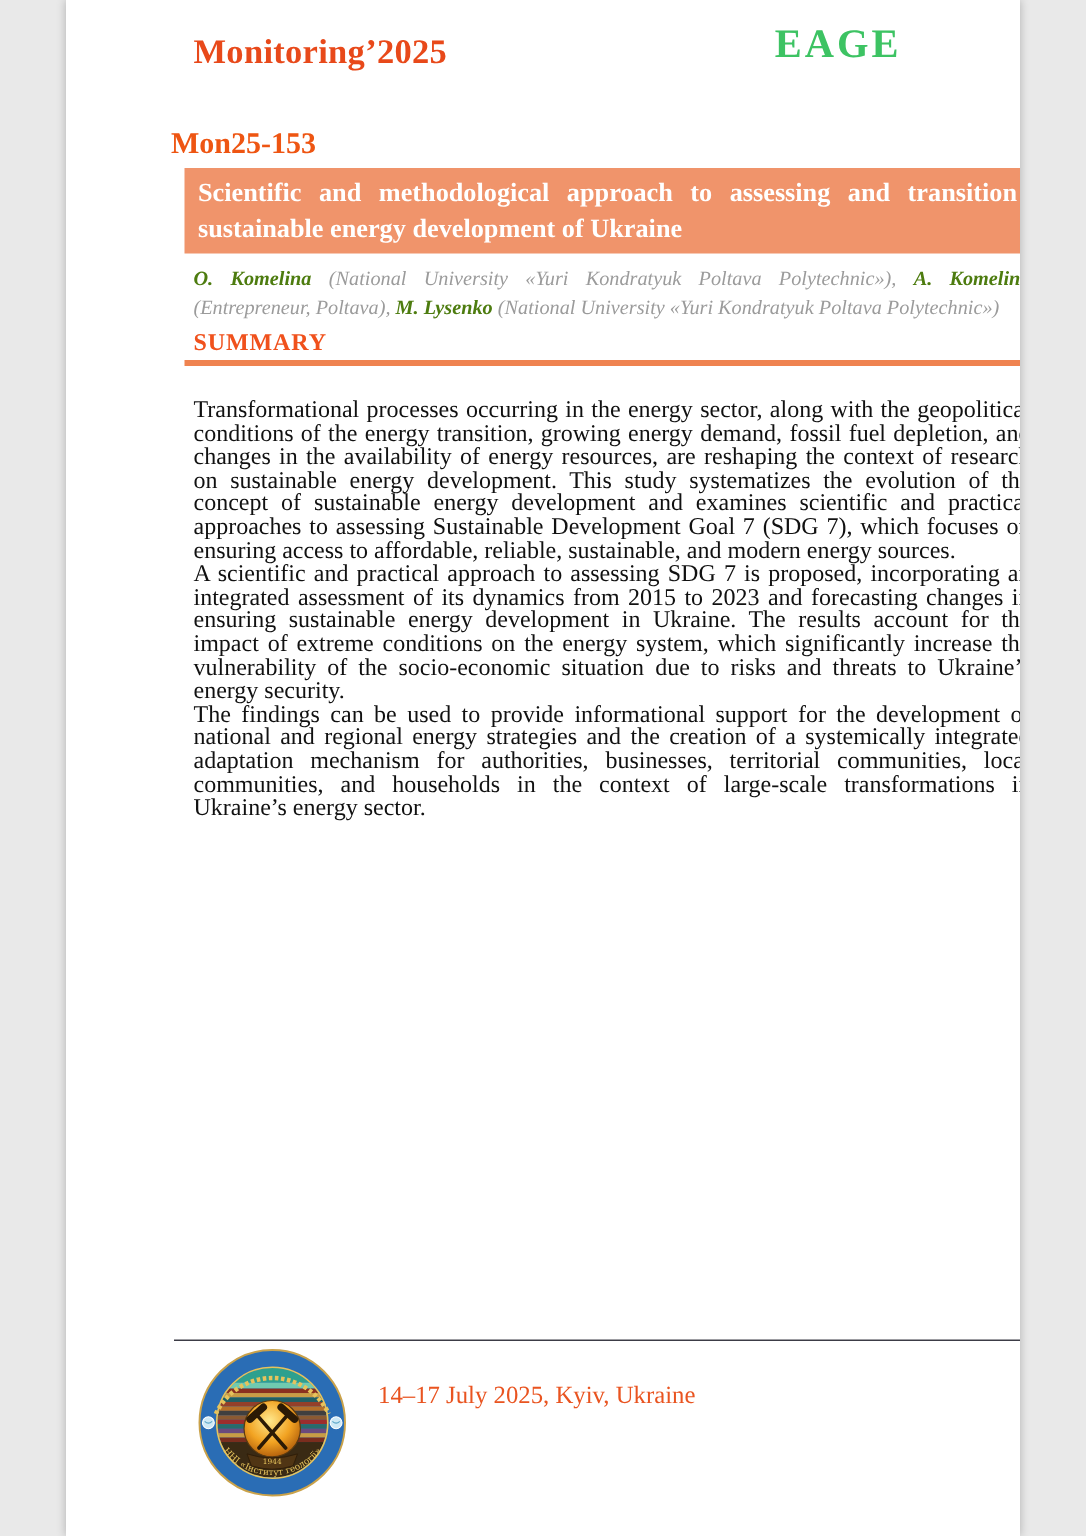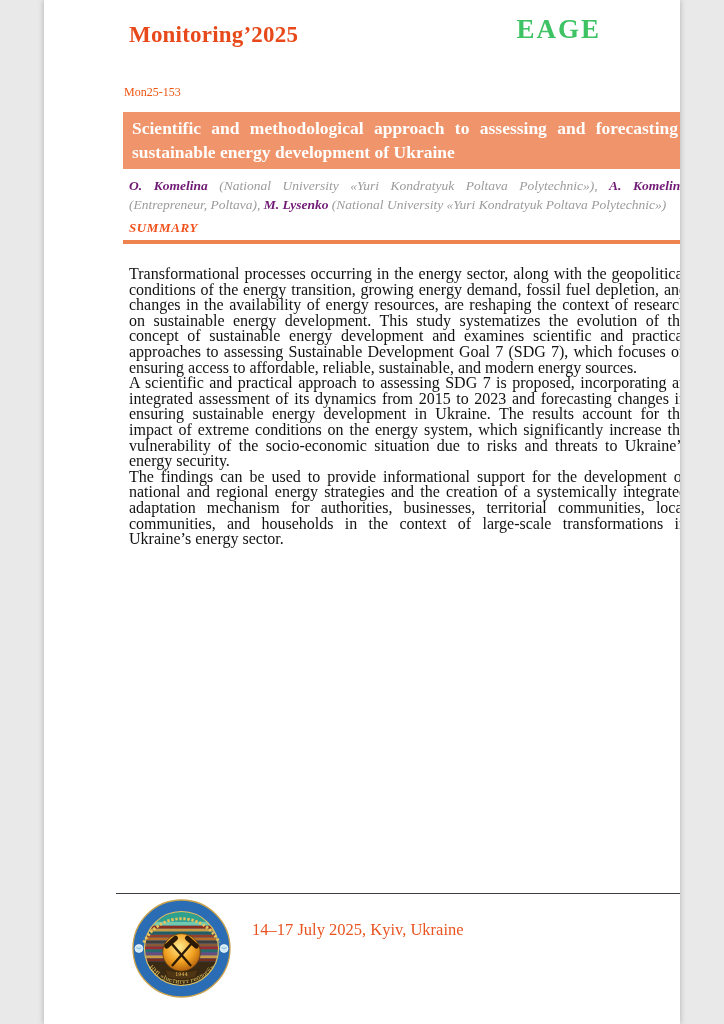--- a/index.html
+++ b/index.html
@@ -18,42 +18,42 @@
   .conf-wordmark{
     position:absolute;left:0;top:4px;
     font-size:23px;font-weight:bold;color:#e8491a;letter-spacing:.2px;
   }
   .eage-wordmark{
     position:absolute;right:0;top:-2px;
     font-size:27px;font-weight:bold;color:#3dc363;letter-spacing:2px;line-height:1;
   }
   
   .paper-code{
-    position:absolute;left:80px;top:85px;
-    font-size:12px;font-weight:normal;color:#ee5512;
+    position:absolute;left:70px;top:85px;
+    font-size:20px;font-weight:bold;color:#ee5512;
   }
   
   .title-bar{
     position:absolute;left:79px;top:112px;width:564px;box-sizing:border-box;
     background:#f0946b;color:#ffffff;
     font-size:17.5px;font-weight:bold;line-height:24px;
     padding:4px 9px 5px 9px;margin:0;
     text-align:justify;
   }
   
   .authors{
     position:absolute;left:85px;top:177px;width:558px;
     font-size:13.5px;font-style:italic;line-height:18.5px;
     text-align:justify;color:#9b9b9b;margin:0;
   }
-  .authors .author-name{font-weight:bold;color:#701a75;}
+  .authors .author-name{font-weight:bold;color:#4d7c0f;}
   
   .summary-heading{
     position:absolute;left:85px;top:220px;
-    font-size:13px;font-weight:bold;font-style:italic;
+    font-size:16px;font-weight:bold;
     color:#f0511c;letter-spacing:.6px;
   }
   .summary-rule{
     position:absolute;left:79px;top:240px;width:564px;height:3.5px;
     background:#ef8350;border:0;margin:0;
   }
   
   .abstract{
     position:absolute;left:85px;top:266px;width:558px;
     font-size:16px;line-height:15.6px;text-align:justify;
@@ -78,21 +78,21 @@
 
 <div class="page">
 
   <div class="masthead">
     <div class="conf-wordmark">Monitoring’2025</div>
     <div class="eage-wordmark">EAGE</div>
   </div>
 
   <div class="paper-code">Mon25-153</div>
 
-  <h1 class="title-bar">Scientific and methodological approach to assessing and forecasting sustainable energy development of Ukraine</h1>
+  <h1 class="title-bar">Scientific and methodological approach to assessing and transition sustainable energy development of Ukraine</h1>
 
   <p class="authors"><span class="author-name">O. Komelina</span> <span class="author-affil">(National University «Yuri Kondratyuk Poltava Polytechnic»),</span> <span class="author-name">A. Komelina</span> <span class="author-affil">(Entrepreneur, Poltava),</span> <span class="author-name">M. Lysenko</span> <span class="author-affil">(National University «Yuri Kondratyuk Poltava Polytechnic»)</span></p>
 
   <div class="summary-heading">SUMMARY</div>
   <div class="summary-rule"></div>
 
   <div class="abstract">
     <p>Transformational processes occurring in the energy sector, along with the geopolitical conditions of the energy transition, growing energy demand, fossil fuel depletion, and changes in the availability of energy resources, are reshaping the context of research on sustainable energy development. This study systematizes the evolution of the concept of sustainable energy development and examines scientific and practical approaches to assessing Sustainable Development Goal 7 (SDG 7), which focuses on ensuring access to affordable, reliable, sustainable, and modern energy sources.</p>
     <p>A scientific and practical approach to assessing SDG 7 is proposed, incorporating an integrated assessment of its dynamics from 2015 to 2023 and forecasting changes in ensuring sustainable energy development in Ukraine. The results account for the impact of extreme conditions on the energy system, which significantly increase the vulnerability of the socio-economic situation due to risks and threats to Ukraine’s energy security.</p>
     <p>The findings can be used to provide informational support for the development of national and regional energy strategies and the creation of a systemically integrated adaptation mechanism for authorities, businesses, territorial communities, local communities, and households in the context of large-scale transformations in Ukraine’s energy sector.</p>

